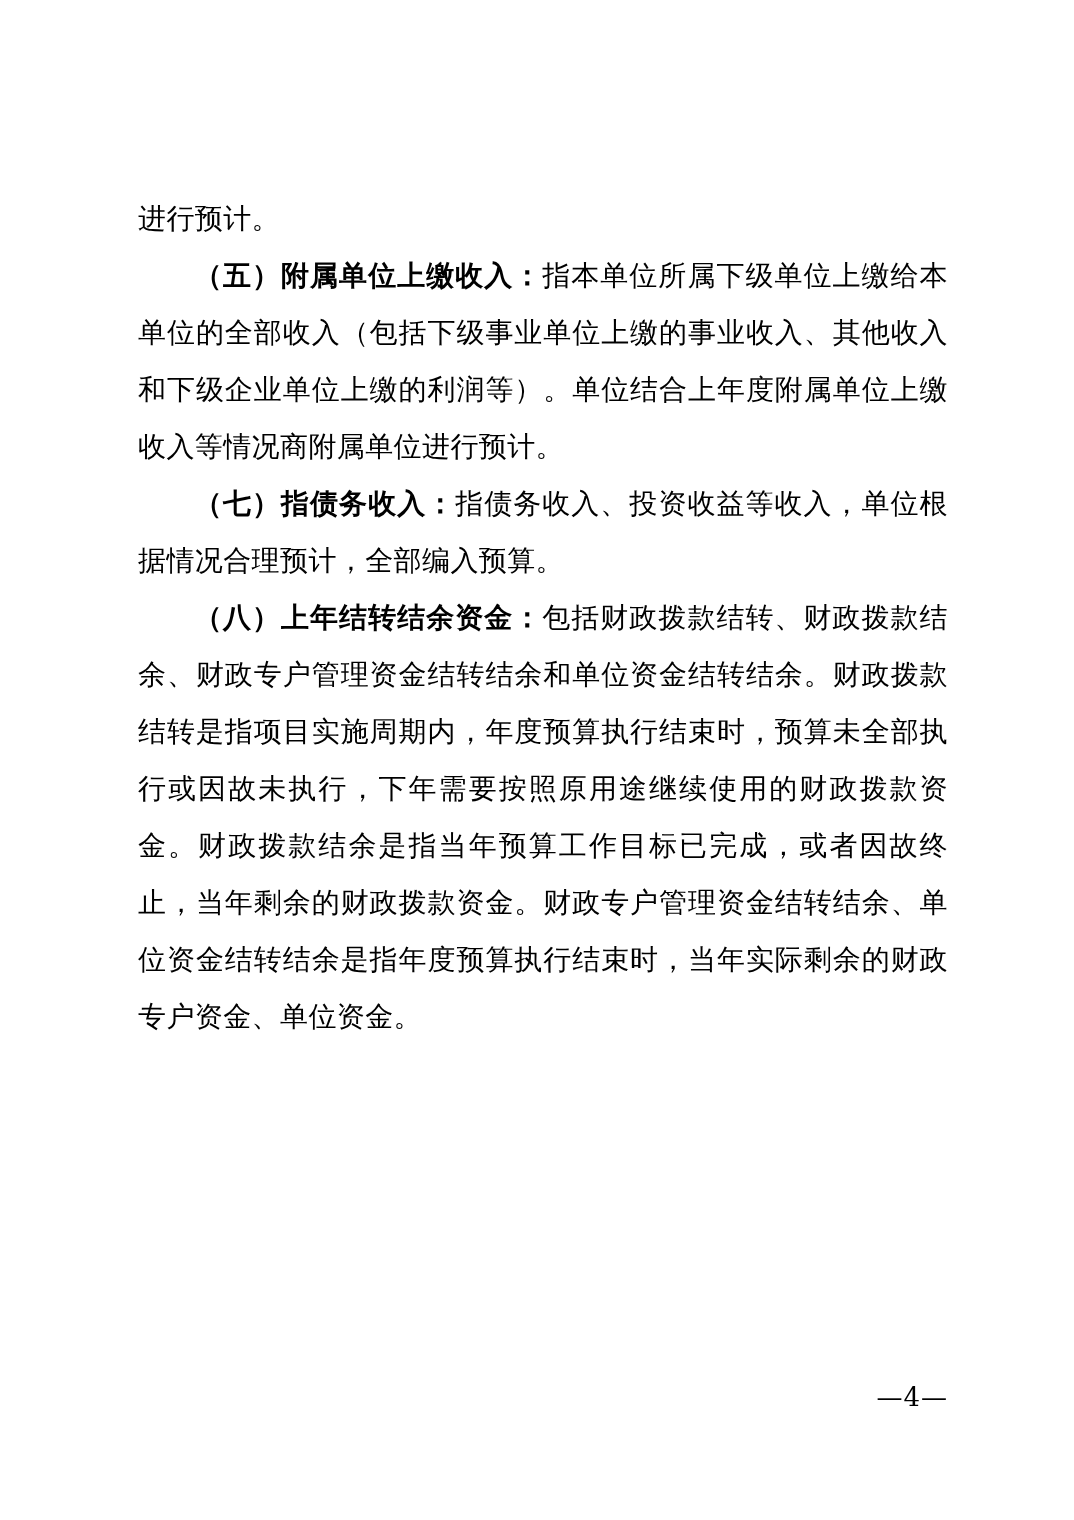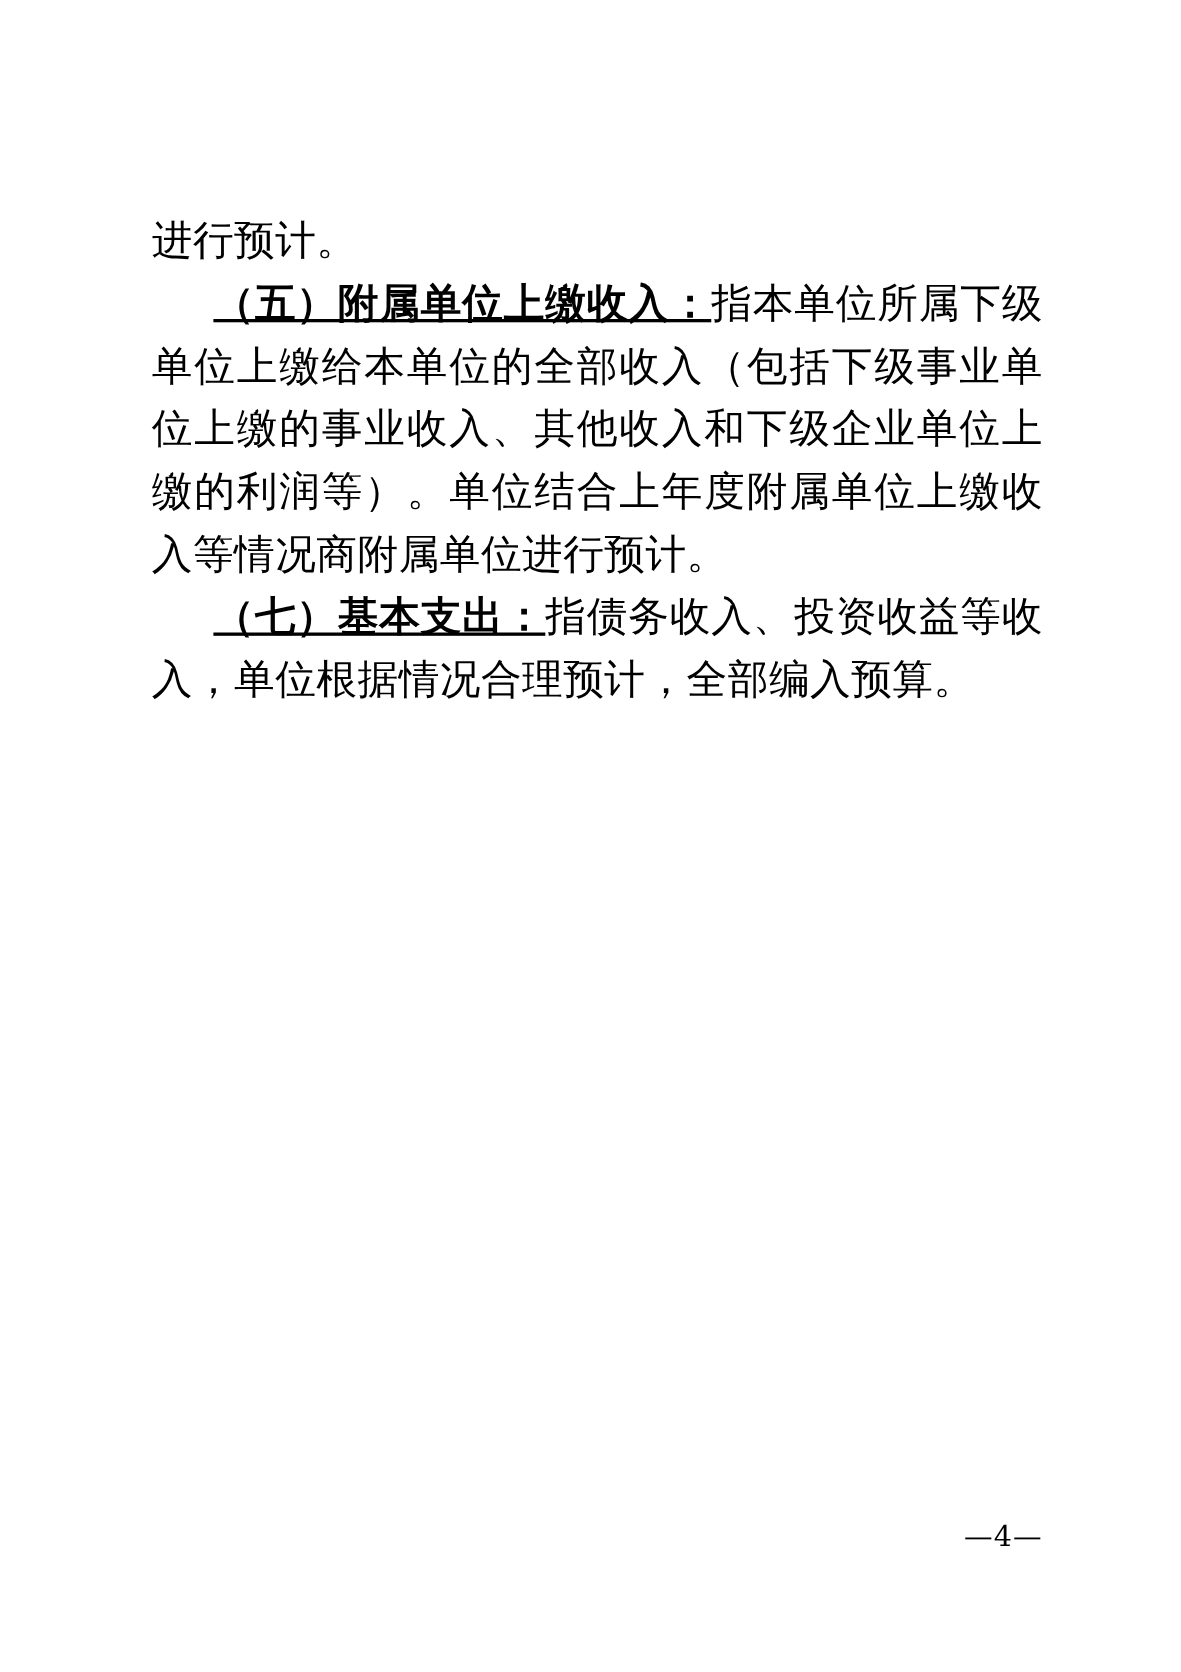--- a/index.html
+++ b/index.html
@@ -17,33 +17,32 @@
     font-family: "DejaVu Serif", "Liberation Serif", serif;
     color: #000000;
   }
   .content {
     position: absolute;
     left: 138px;
     top: 190px;
     width: 810px;
   }
   .para {
-    font-size: 37px;
+    font-size: 28px;
     line-height: 57px;
     text-align: justify;
     text-justify: inter-ideograph;
     letter-spacing: 0.4px;
     margin: 0;
   }
   .indent {
     text-indent: 56px;
   }
   .bold-lead {
     font-weight: 700;
-    text-decoration: underline;
   }
   .footer {
     position: absolute;
     right: 126px;
     bottom: 108px;
     font-size: 26px;
     letter-spacing: 1px;
   }
 </style>
 </head>
@@ -56,22 +55,25 @@
     <p class="para">
       <span>进行预计。</span>
     </p>
 
     <p class="para indent">
       <span class="bold-lead">（五）附属单位上缴收入：</span><span>指本单位所属下级单位上缴给本单位的全部收入（包括下级事业单位上缴的事业收入、其他收入和下级企业单位上缴的利润等）。单位结合上年度附属单位上缴收入等情况商附属单位进行预计。</span>
     </p>
 
 
     <p class="para indent">
-      <span class="bold-lead">（七）基本支出：</span><span>指债务收入、投资收益等收入，单位根据情况合理预计，全部编入预算。</span>
+      <span class="bold-lead">（七）指债务收入：</span><span>指债务收入、投资收益等收入，单位根据情况合理预计，全部编入预算。</span>
     </p>
 
+    <p class="para indent">
+      <span class="bold-lead">（八）上年结转结余资金：</span><span>包括财政拨款结转、财政拨款结余、财政专户管理资金结转结余和单位资金结转结余。财政拨款结转是指项目实施周期内，年度预算执行结束时，预算未全部执行或因故未执行，下年需要按照原用途继续使用的财政拨款资金。财政拨款结余是指当年预算工作目标已完成，或者因故终止，当年剩余的财政拨款资金。财政专户管理资金结转结余、单位资金结转结余是指年度预算执行结束时，当年实际剩余的财政专户资金、单位资金。</span>
+    </p>
 
 
   </div>
 
   <div class="footer">—4—</div>
 
 </div>
 
 </body></html>

